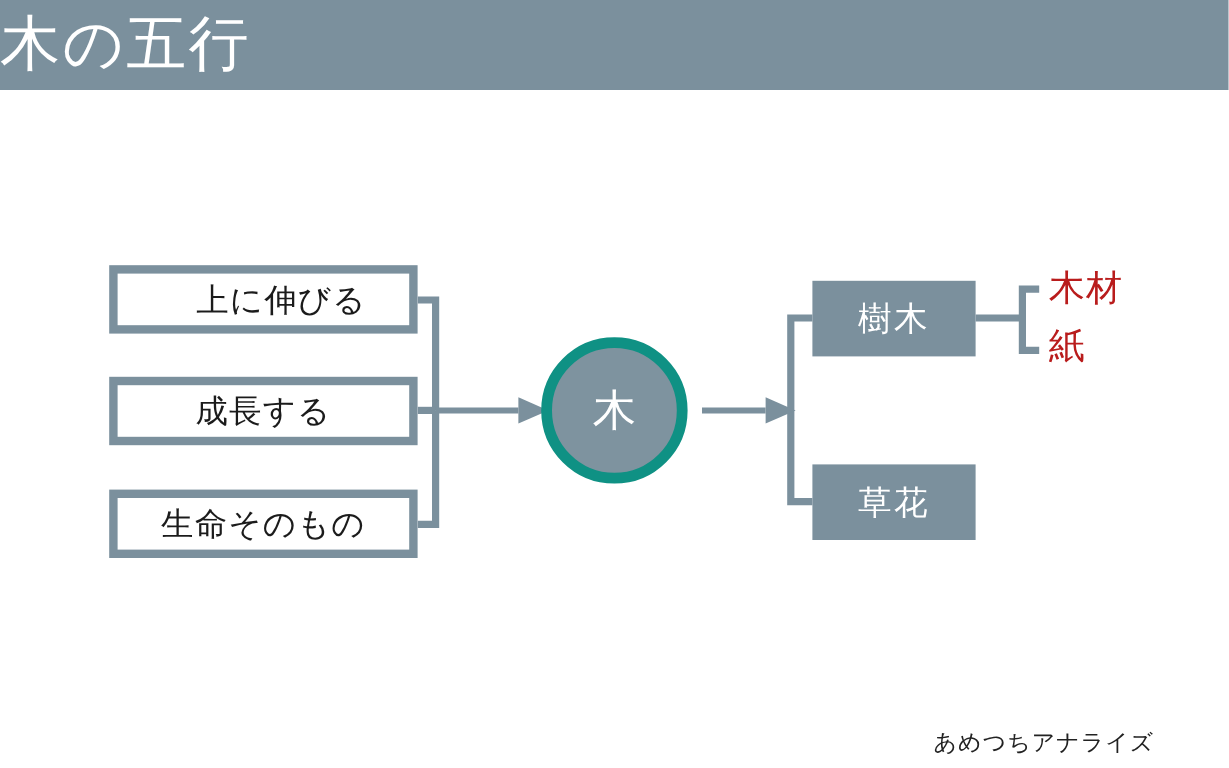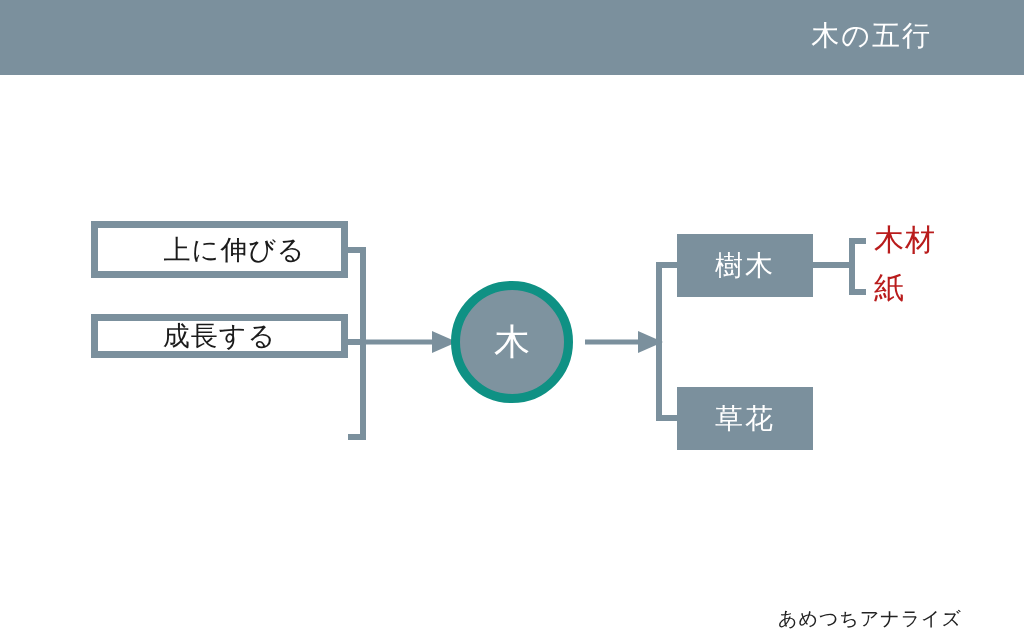--- a/index.html
+++ b/index.html
@@ -27,23 +27,23 @@
     height: 75px;
     background: #7b909d;
   }
   #header-title {
     position: absolute;
     left: 0;
     top: 0;
     width: 932px;
     height: 75px;
     line-height: 72px;
-    text-align: right;
+    text-align: left;
     color: #ffffff;
-    font-size: 28px;
+    font-size: 50px;
     font-weight: 400;
     letter-spacing: 2px;
     white-space: nowrap;
   }
 
   
   #connectors {
     position: absolute;
     left: 0;
     top: 0;
@@ -63,21 +63,21 @@
     justify-content: center;
   }
   .outline-box .box-label {
     color: #1b1b1b;
     font-size: 27px;
     font-weight: 400;
     letter-spacing: 1px;
     white-space: nowrap;
   }
   #box-grow-up   { left: 91px; top: 221px;  width: 257px; height: 57px; padding-left: 30px; }
-  #box-growing   { left: 91px; top: 314px;  width: 257px; height: 44px; }
+  #box-growing   { left: 91px; top: 314px;  width: 257px; height: 57px; }
   #box-life      { left: 91px; top: 408px;  width: 257px; height: 57px; }
 
   
   .filled-box {
     position: absolute;
     box-sizing: border-box;
     background: #7b909d;
     display: flex;
     align-items: center;
     justify-content: center;
@@ -165,20 +165,23 @@
     <polygon points="432,331 457,342 432,353" fill="#7b909d"></polygon>
     <polygon points="638,331 663,342 638,353" fill="#7b909d"></polygon>
   </svg>
 
   <div class="outline-box" id="box-grow-up">
     <span class="box-label">上に伸びる</span>
   </div>
   <div class="outline-box" id="box-growing">
     <span class="box-label">成長する</span>
   </div>
+  <div class="outline-box" id="box-life">
+    <span class="box-label">生命そのもの</span>
+  </div>
 
   <div id="center-circle">
     <span class="circle-label">木</span>
   </div>
 
   <div class="filled-box" id="box-trees">
     <span class="box-label">樹木</span>
   </div>
   <div class="filled-box" id="box-plants">
     <span class="box-label">草花</span>

